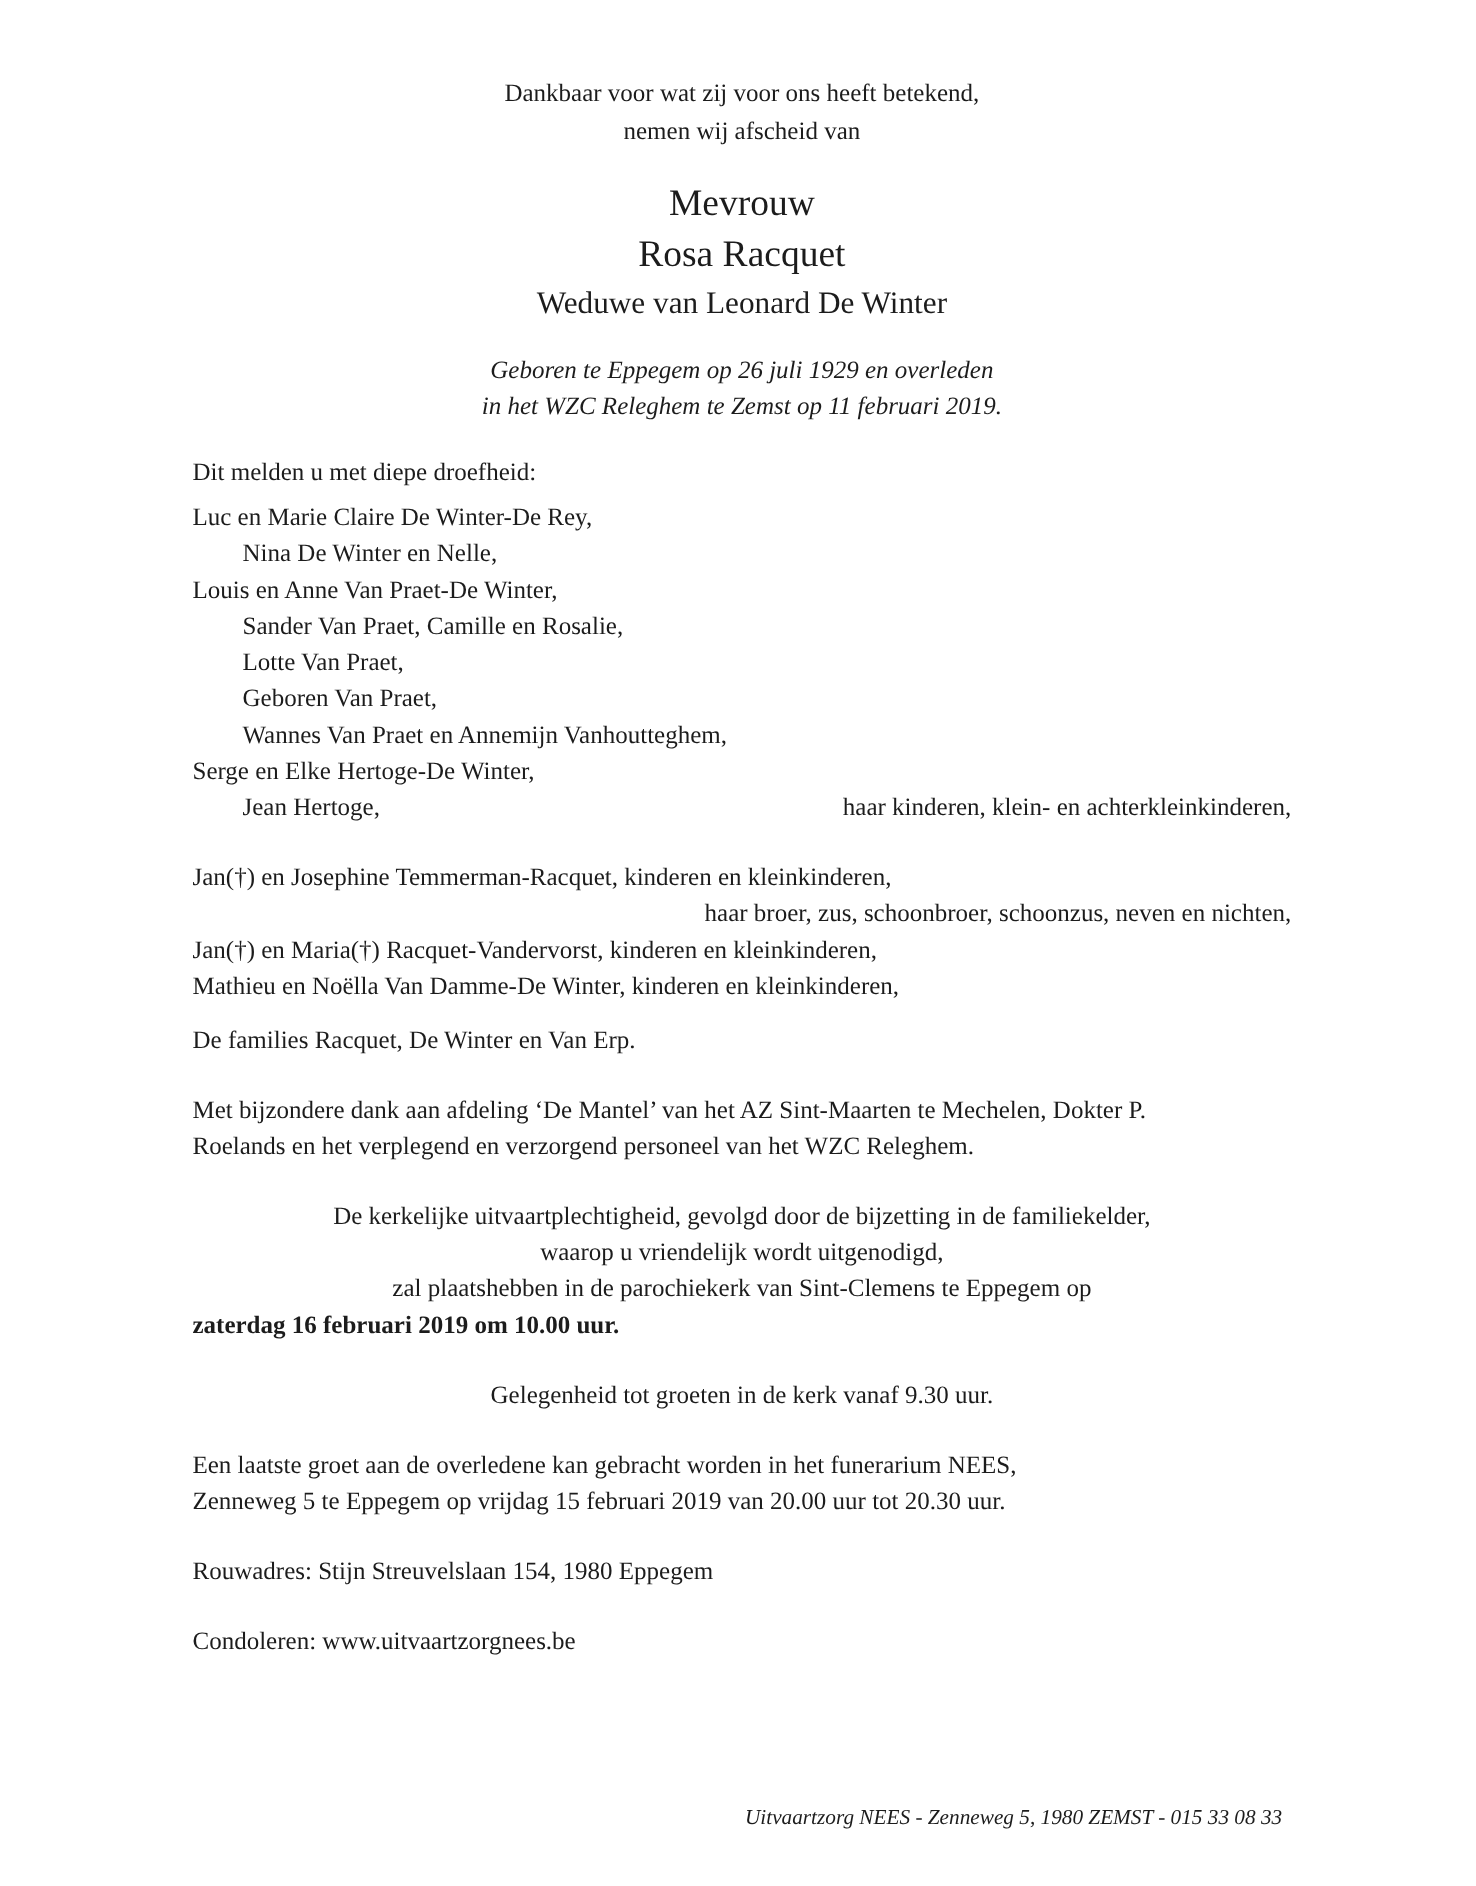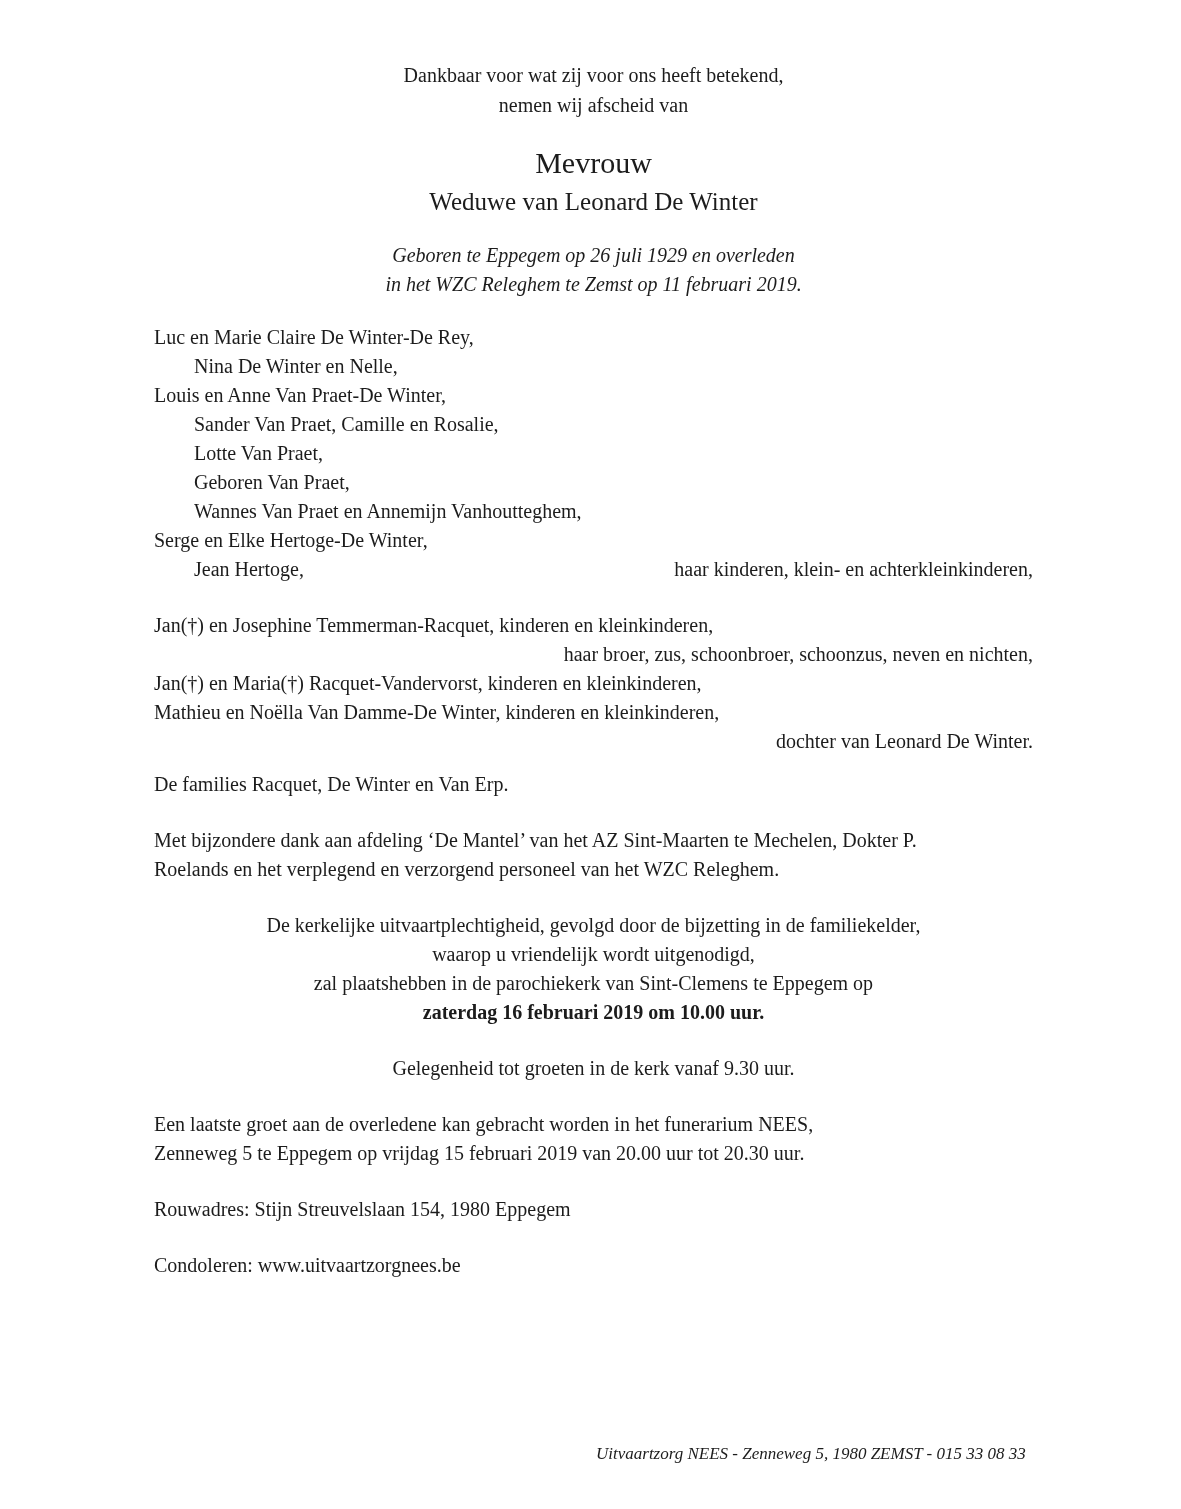--- a/index.html
+++ b/index.html
@@ -46,21 +46,21 @@
   }
   .body-text {
     margin-top: 24px;
     font-size: 20px;
     line-height: 29px;
   }
   .line { white-space: pre-wrap; }
   .line.indent { padding-left: 40px; }
   .line.right { text-align: right; }
   .line.center { text-align: center; }
-  .line.center-bold { text-align: center; font-weight: bold; }
+  .line.center-bold { text-align: left; font-weight: bold; }
   .line.split { display: flex; justify-content: space-between; }
   .split-left { padding-left: 40px; }
   .sp-lead { margin-top: 7px; }
   .sp-half { margin-top: 14px; }
   .sp-para { margin-top: 27px; }
   .footer {
     position: absolute;
     top: 1444px;
     left: 596px;
     font-style: italic;
@@ -72,42 +72,43 @@
 <body>
 
 <div class="page">
 
   <div class="intro">
     <div class="line">Dankbaar voor wat zij voor ons heeft betekend,</div>
     <div class="line">nemen wij afscheid van</div>
   </div>
 
   <div class="salutation">Mevrouw</div>
+  <div class="name">Rosa Racquet</div>
   <div class="subtitle">Weduwe van Leonard De Winter</div>
 
   <div class="dates">
     <div class="line">Geboren te Eppegem op 26 juli 1929 en overleden</div>
     <div class="line">in het WZC Releghem te Zemst op 11 februari 2019.</div>
   </div>
 
   <div class="body-text">
+      <div class="line left">Dit melden u met diepe droefheid:</div>
       <div class="line left sp-lead">Luc en Marie Claire De Winter-De Rey,</div>
       <div class="line indent">Nina De Winter en Nelle,</div>
       <div class="line left">Louis en Anne Van Praet-De Winter,</div>
       <div class="line indent">Sander Van Praet, Camille en Rosalie,</div>
       <div class="line indent">Lotte Van Praet,</div>
       <div class="line indent">Geboren Van Praet,</div>
       <div class="line indent">Wannes Van Praet en Annemijn Vanhoutteghem,</div>
       <div class="line left">Serge en Elke Hertoge-De Winter,</div>
       <div class="line split"><span class="split-left">Jean Hertoge,</span><span class="split-right">haar kinderen, klein- en achterkleinkinderen,</span></div>
       <div class="line left sp-para">Jan(†) en Josephine Temmerman-Racquet, kinderen en kleinkinderen,</div>
       <div class="line right">haar broer, zus, schoonbroer, schoonzus, neven en nichten,</div>
       <div class="line left">Jan(†) en Maria(†) Racquet-Vandervorst, kinderen en kleinkinderen,</div>
       <div class="line left">Mathieu en Noëlla Van Damme-De Winter, kinderen en kleinkinderen,</div>
-      <div class="line right">dochter van Leonard De Winter.</div>
       <div class="line left sp-half">De families Racquet, De Winter en Van Erp.</div>
       <div class="line left sp-para">Met bijzondere dank aan afdeling ‘De Mantel’ van het AZ Sint-Maarten te Mechelen, Dokter P.</div>
       <div class="line left">Roelands en het verplegend en verzorgend personeel van het WZC Releghem.</div>
       <div class="line center sp-para">De kerkelijke uitvaartplechtigheid, gevolgd door de bijzetting in de familiekelder,</div>
       <div class="line center">waarop u vriendelijk wordt uitgenodigd,</div>
       <div class="line center">zal plaatshebben in de parochiekerk van Sint-Clemens te Eppegem op</div>
       <div class="line center-bold">zaterdag 16 februari 2019 om 10.00 uur.</div>
       <div class="line center sp-para">Gelegenheid tot groeten in de kerk vanaf 9.30 uur.</div>
       <div class="line left sp-para">Een laatste groet aan de overledene kan gebracht worden in het funerarium NEES,</div>
       <div class="line left">Zenneweg 5 te Eppegem op vrijdag 15 februari 2019 van 20.00 uur tot 20.30 uur.</div>

